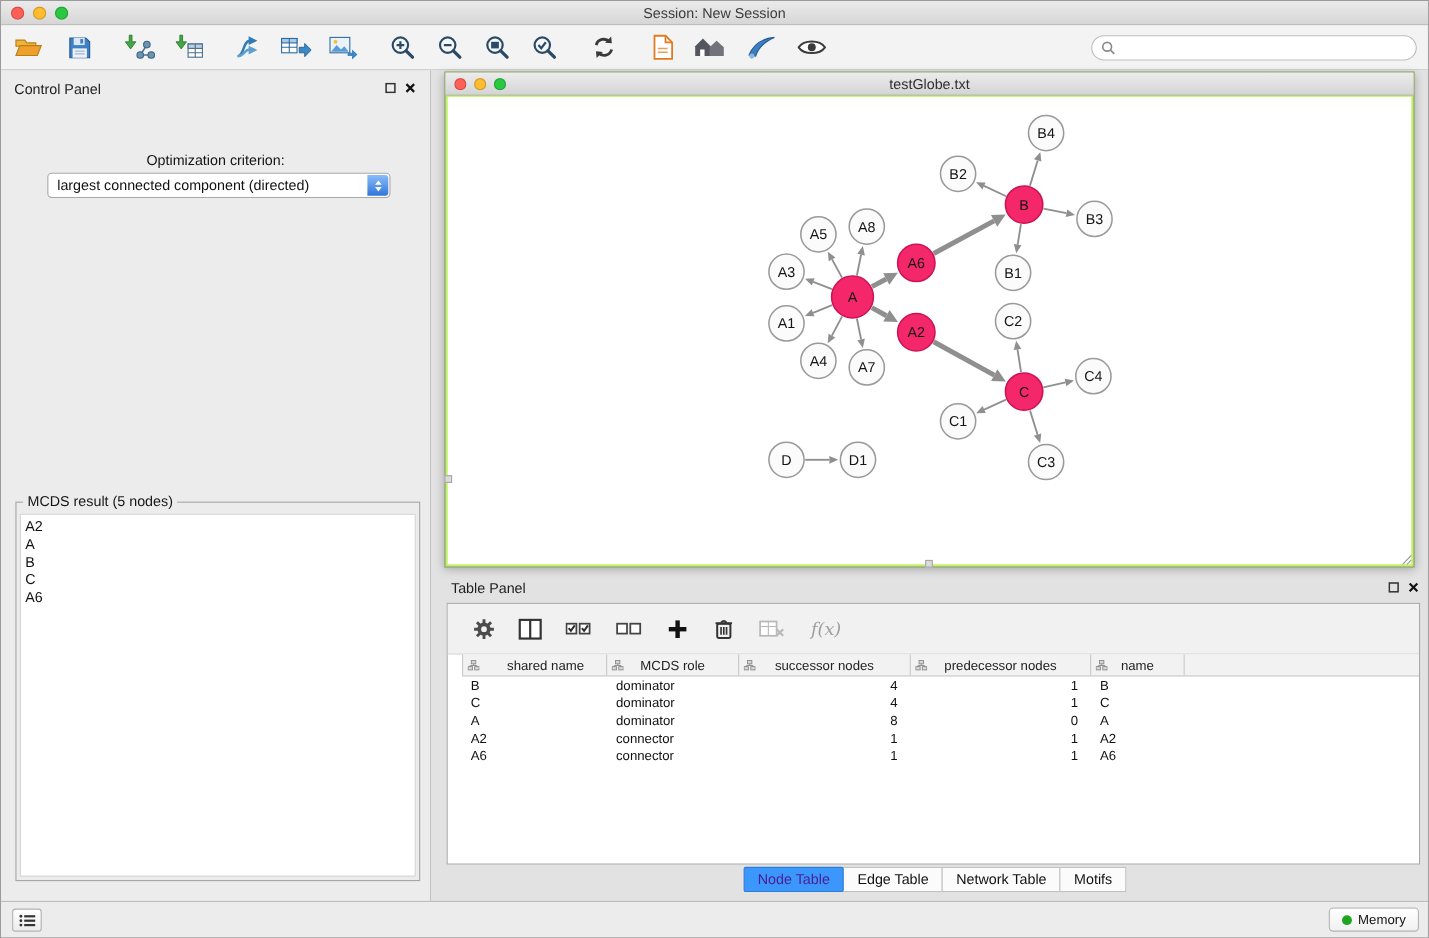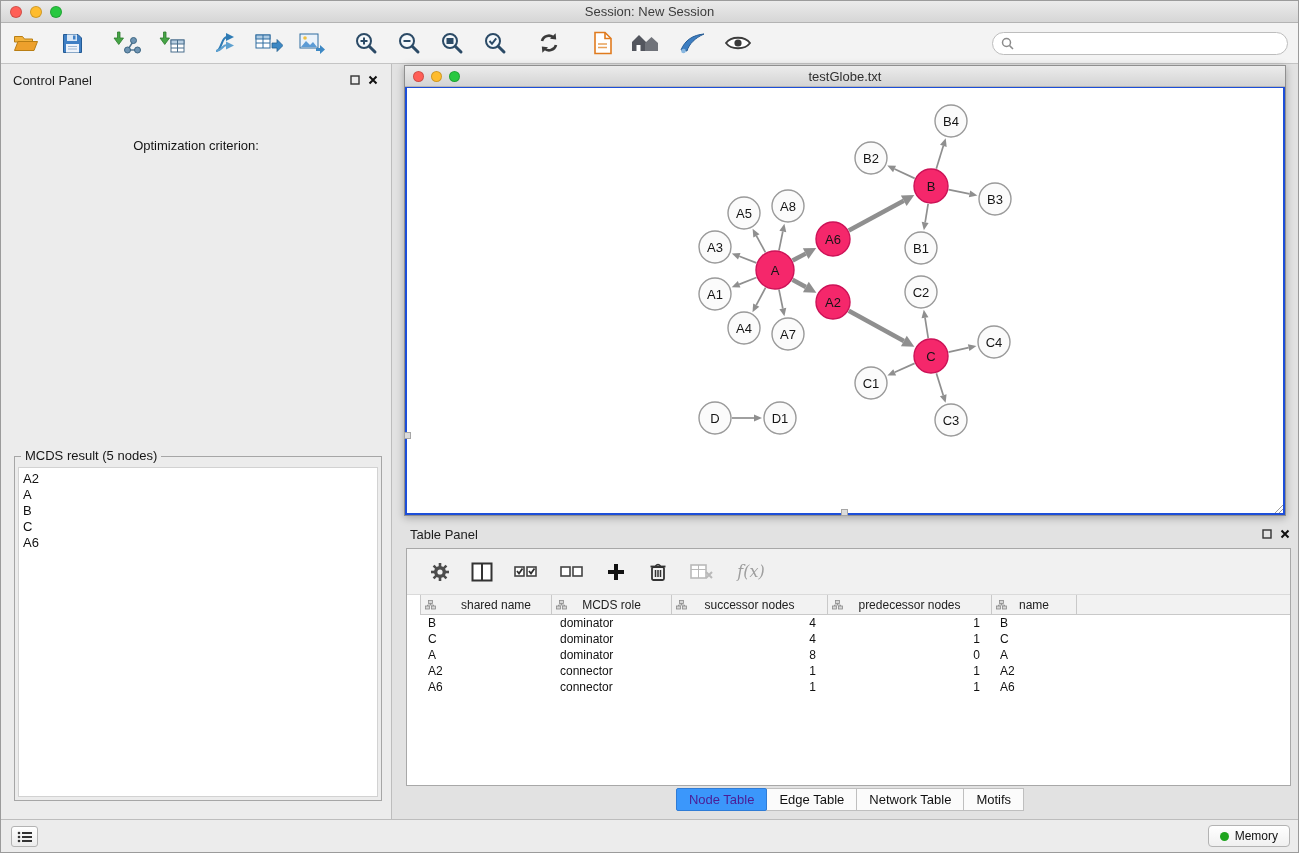--- a/index.html
+++ b/index.html
@@ -36,21 +36,21 @@
   .tri-down{width:0;height:0;border-left:3.5px solid transparent;border-right:3.5px solid transparent;border-top:4.5px solid #fff;}
   .cp-buttons{position:absolute;left:0;right:0;top:128px;display:flex;justify-content:center;gap:12px;}
   .btn{height:23px;padding:0 15px;background:linear-gradient(#ffffff,#f0f0f0);border:1px solid #aeaeae;border-radius:4px;font-size:13px;color:#111;display:flex;align-items:center;}
   .groupbox{position:absolute;left:13px;top:392px;width:368px;height:345px;border:1px solid #a6a6a6;}
   .groupbox-legend{position:absolute;top:-9px;left:6px;background:#ececec;padding:0 4px;font-size:13px;color:#161616;}
   .mcds-list{position:absolute;left:3px;right:3px;top:10px;bottom:3px;background:#fff;border:1px solid #d2d2d2;overflow:auto;padding:3px 0 0 4px;}
   .mcds-item{font-size:13px;line-height:16px;color:#111;}
   
   .workarea{position:absolute;left:391px;top:63px;right:0;bottom:33px;background:#e2e2e2;}
   
-  .netframe{position:absolute;left:12px;top:1px;right:12px;height:451px;background:#1d4ed8;border:1px solid #8f8f8f;box-shadow:0 2px 8px rgba(0,0,0,.28);}
+  .netframe{position:absolute;left:12px;top:1px;right:12px;height:451px;background:#bef264;border:1px solid #8f8f8f;box-shadow:0 2px 8px rgba(0,0,0,.28);}
   .net-titlebar{position:relative;height:21px;background:linear-gradient(#ececec,#d4d4d4);border-bottom:1px solid #b5b5b5;}
   .net-traffic{position:absolute;left:8px;top:5px;display:flex;gap:7px;}
   .net-traffic .light{width:11px;height:11px;}
   .net-title{position:absolute;inset:0;line-height:21px;text-align:center;font-size:13px;color:#2f2f2f;}
   .net-canvas{position:absolute;left:2px;right:2px;top:22px;bottom:2px;background:#fff;overflow:hidden;}
   .net-canvas svg text{font-family:"Liberation Sans",sans-serif;}
   .grip{position:absolute;right:1px;bottom:1px;}
   .handle{position:absolute;width:7px;height:7px;background:#dcdcdc;border:1px solid #a6a6a6;}
   
   .tpanel{position:absolute;left:12px;top:456px;right:1px;bottom:0;}
@@ -278,20 +278,27 @@
       <svg width="10" height="10">
         <rect x="1" y="1" width="8" height="8" fill="none" stroke="#333" stroke-width="1.4"></rect>
       </svg>
     </div>
   <div class="panel-ico cp-close">
       <svg width="10" height="10">
         <path d="M1.5 1.5 L8.5 8.5 M8.5 1.5 L1.5 8.5" stroke="#111" stroke-width="2"></path>
       </svg>
     </div>
   <div class="cp-optim">Optimization criterion:</div>
+  <div class="cp-select">
+    <span>largest connected component (directed)</span>
+    <span class="stepper">
+        <span class="tri-up"></span>
+        <span class="tri-down"></span>
+      </span>
+  </div>
   <div class="groupbox">
     <span class="groupbox-legend">MCDS result (5 nodes)</span>
     <div class="mcds-list">
         <div class="mcds-item">A2</div>
         <div class="mcds-item">A</div>
         <div class="mcds-item">B</div>
         <div class="mcds-item">C</div>
         <div class="mcds-item">A6</div>
       </div>
   </div>

